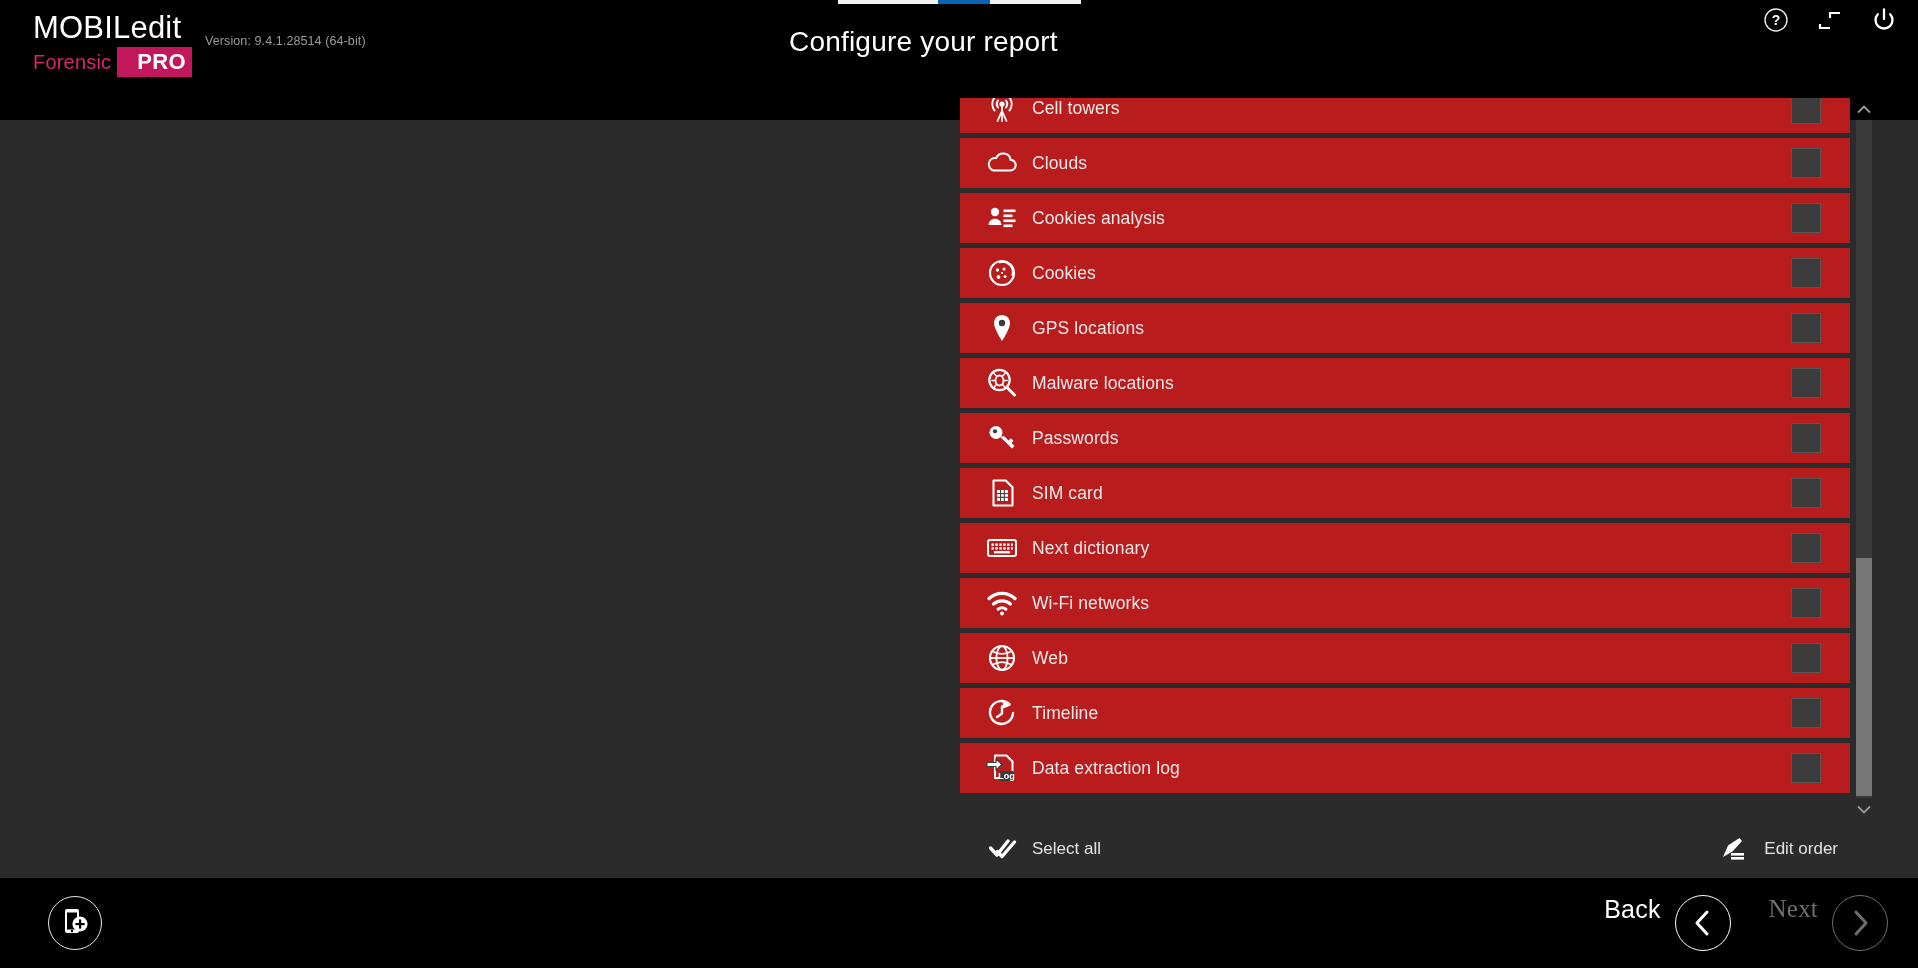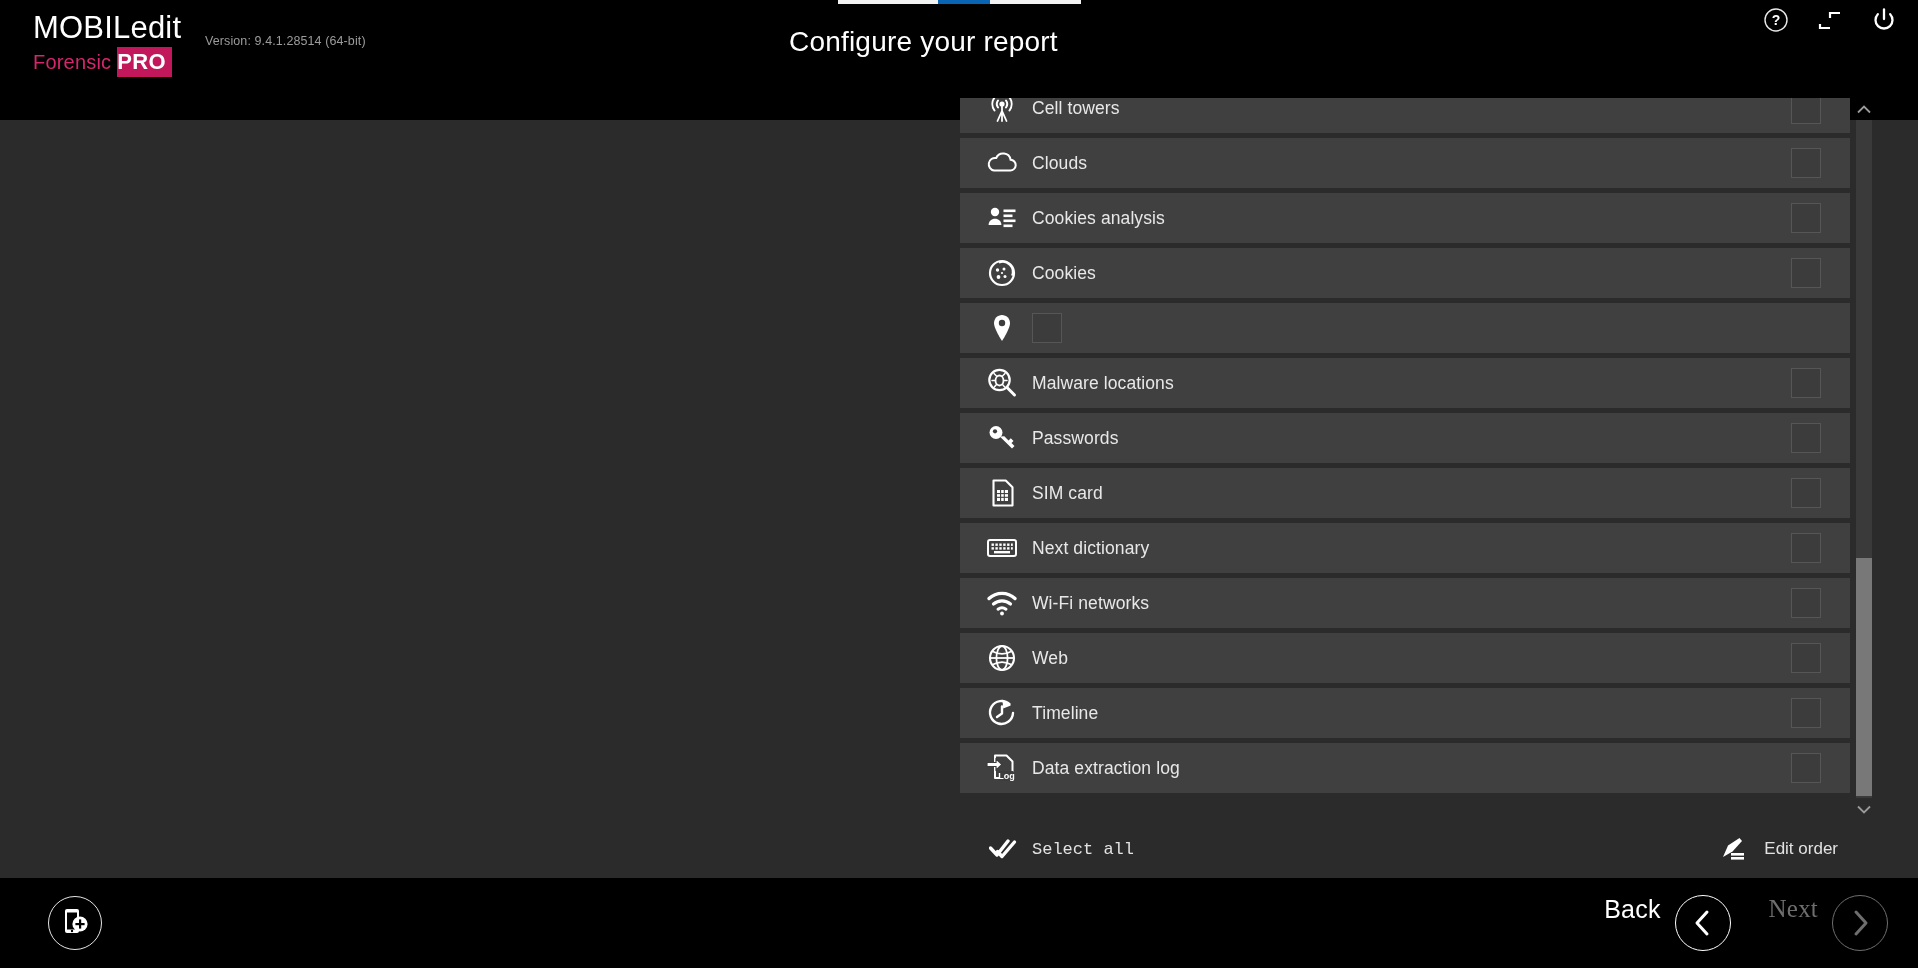--- a/index.html
+++ b/index.html
@@ -24,21 +24,21 @@
   .logo-line2 {
     margin-top: 1px; display: flex; align-items: center; gap: 0px;
   }
   .logo-forensic {
     font-size: 20px; line-height: 32px; color: #d6266e; font-weight: 400;
     letter-spacing: 0.2px;
   }
   .logo-pro {
     display: inline-block; background: #c2185b; color: #ffffff;
     font-size: 22px; font-weight: 700; line-height: 27px;
-    padding: 1px 6px 2px 0; margin-left: 6px; letter-spacing: 0.3px;
+    padding: 1px 6px 2px 20px; margin-left: 6px; letter-spacing: 0.3px;
   }
   .version {
     position: absolute; left: 205px; top: 34px;
     font-size: 12.5px; color: #9b9b9b; letter-spacing: 0.1px;
   }
 
   
   .progress-strip {
     position: absolute; left: 838px; top: 0px; width: 243px; height: 4px;
     background: #f2f2f2;
@@ -58,21 +58,21 @@
   .hdr-icon { width: 32px; height: 32px; display: flex; align-items: center;
               justify-content: center; cursor: pointer; }
 
   
   .list-panel {
     position: absolute; left: 960px; top: 98px; width: 890px; height: 720px;
     overflow: hidden;
   }
   .row {
     position: relative; height: 50px; margin-bottom: 5px;
-    background: #404040; display: flex; align-items: center;
+    background: #b91c1c; display: flex; align-items: center;
   }
   .row.clipped { height: 35px; }
   .row-icon {
     width: 72px; min-width: 72px; display: flex; align-items: center;
     justify-content: center; color: #ffffff; padding-left: 12px;
   }
   .row.clipped .row-icon svg { margin-top: -14px; }
   .row-label {
     font-size: 17.5px; color: #e8e8e8; font-weight: 300; letter-spacing: 0.1px;
     flex: 1;
@@ -108,21 +108,21 @@
   .list-actions {
     position: absolute; left: 960px; top: 820px; width: 890px; height: 58px;
     display: flex; align-items: center; justify-content: space-between;
   }
   .action {
     display: flex; align-items: center; gap: 14px; cursor: pointer;
     color: #e2e2e2; font-size: 17px; font-weight: 300;
   }
   .action .ic { width: 30px; height: 30px; display: flex;
                 align-items: center; justify-content: center; color:#ffffff; }
-  .select-all { margin-left: 28px; font-family: Liberation Mono, monospace; }
+  .select-all { margin-left: 28px; }
   .edit-order { margin-right: 12px; }
 
   
   .footer {
     position: absolute; left: 0; bottom: 0; width: 1918px; height: 90px;
     background: #000000;
   }
   .add-device {
     position: absolute; left: 48px; top: 18px;
     width: 54px; height: 54px; border-radius: 50%;
@@ -243,20 +243,21 @@
         <span class="row-label">Cookies</span>
         <span class="row-check"></span>
       </div>
       <div class="row">
         <span class="row-icon">
           <svg width="34" height="34" viewBox="0 0 34 34">
             <path d="M17 4c-4.4 0-8 3.6-8 8 0 6 8 18 8 18s8-12 8-18c0-4.4-3.6-8-8-8z" fill="#fff"></path>
             <circle cx="17" cy="12" r="3.2" fill="#3c3c3c"></circle>
           </svg>
         </span>
+        <span class="row-label">GPS locations</span>
         <span class="row-check"></span>
       </div>
       <div class="row">
         <span class="row-icon">
           <svg width="34" height="34" viewBox="0 0 34 34">
             <circle cx="14.5" cy="14" r="10.2" fill="none" stroke="#fff" stroke-width="2.2"></circle>
             <line x1="21.8" y1="21.3" x2="29.5" y2="29" stroke="#fff" stroke-width="3" stroke-linecap="round"></line>
             <ellipse cx="14.5" cy="14.5" rx="4" ry="5" fill="none" stroke="#fff" stroke-width="1.8"></ellipse>
             <g stroke="#fff" stroke-width="1.5" stroke-linecap="round">
               <line x1="11.5" y1="10" x2="9" y2="7.5"></line>

